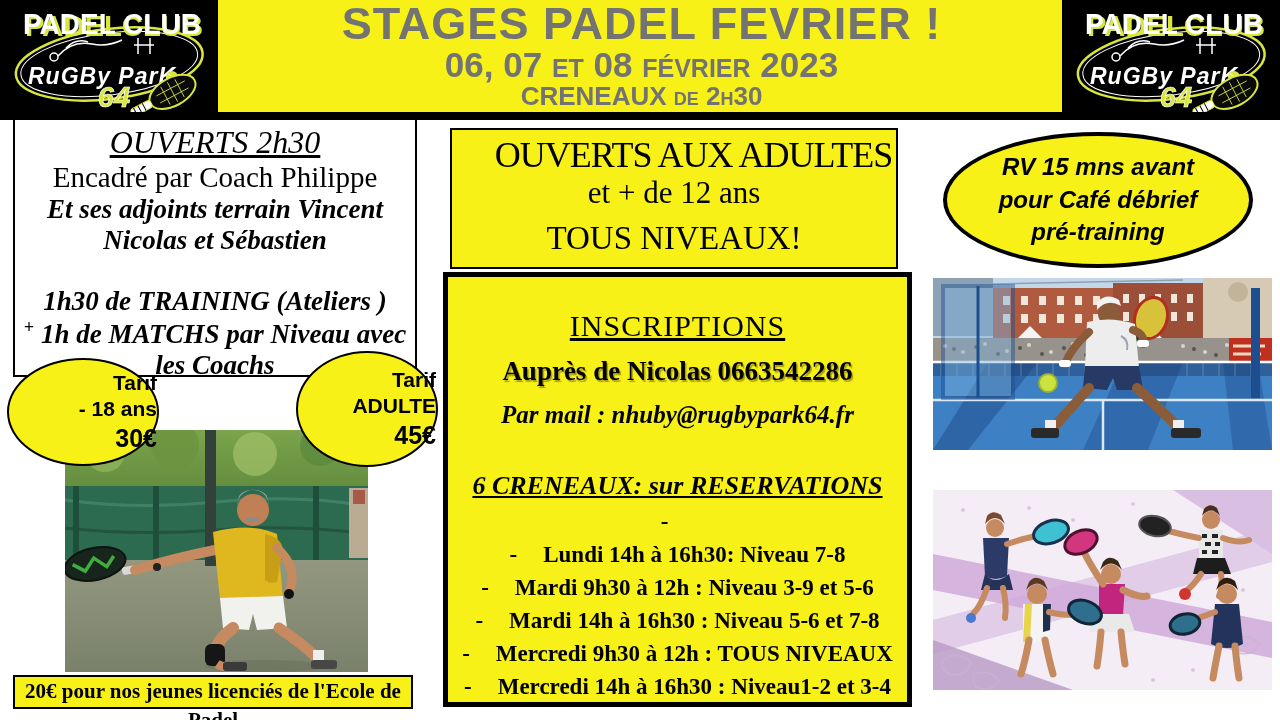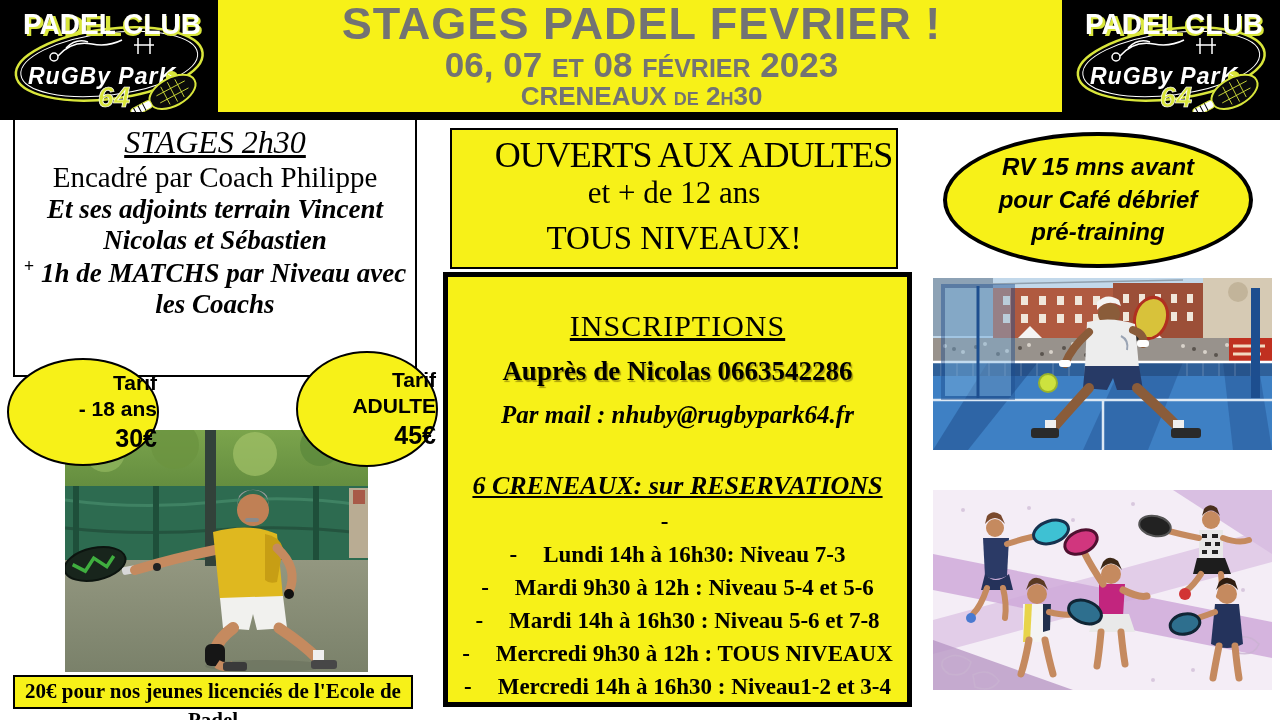--- a/index.html
+++ b/index.html
@@ -136,23 +136,24 @@
     <g transform="rotate(-28 168 92)">
       <ellipse cx="172" cy="94" rx="25" ry="14" fill="#0a0a0a" stroke="#D9E63B" stroke-width="2"></ellipse>
       <path d="M156,90 h32 M156,98 h32 M164,84 v20 M172,83 v22 M180,84 v20" stroke="#D9E63B" stroke-width="0.8"></path>
       <rect x="126" y="90" width="22" height="8" rx="3" fill="#ffffff" stroke="#D9E63B" stroke-width="1"></rect>
       <path d="M130,90 v8 M135,90 v8 M140,90 v8" stroke="#000" stroke-width="1"></path>
     </g>
   </svg>
 </div>
 
 <div class="abs format-box">
-  <div class="fb-title">STAGES 2h30</div>
+  <div class="fb-title">OUVERTS 2h30</div>
   <div class="fb-coach">Encadré par Coach Philippe</div>
   <div class="fb-adjoints">Et ses adjoints terrain Vincent Nicolas et Sébastien</div>
+  <div class="fb-training">1h30 de TRAINING (Ateliers )</div>
   <div class="fb-match"><sup>+</sup> <span>1h de MATCHS  par Niveau avec les Coachs</span></div>
 </div>
 
 <div class="abs tarif tarif-young">
   <div>Tarif</div>
   <div>- 18 ans</div>
   <div class="big">30€</div>
 </div>
 
 <div class="abs tarif tarif-adult">
@@ -234,25 +235,25 @@
   <div class="in-title">INSCRIPTIONS</div>
   <div class="in-contact">Auprès de Nicolas 0663542286</div>
   <div class="in-mail">Par mail : nhuby@rugbypark64.fr</div>
   <div class="in-slots-title">6 CRENEAUX: sur RESERVATIONS</div>
   <ul class="in-list">
     <li>
         <span class="dash">-</span>
       </li>
     <li>
         <span class="dash">-</span>
-        <span>Lundi 14h à 16h30: Niveau 7-3</span>
-      </li>
-    <li>
-        <span class="dash">-</span>
-        <span>Mardi 9h30 à 12h : Niveau 5-4 et 5-6</span>
+        <span>Lundi 14h à 16h30: Niveau 7-8</span>
+      </li>
+    <li>
+        <span class="dash">-</span>
+        <span>Mardi 9h30 à 12h : Niveau 3-9 et 5-6</span>
       </li>
     <li>
         <span class="dash">-</span>
         <span>Mardi 14h à 16h30 : Niveau 5-6 et 7-8</span>
       </li>
     <li>
         <span class="dash">-</span>
         <span>Mercredi 9h30 à 12h : TOUS NIVEAUX</span>
       </li>
     <li>

